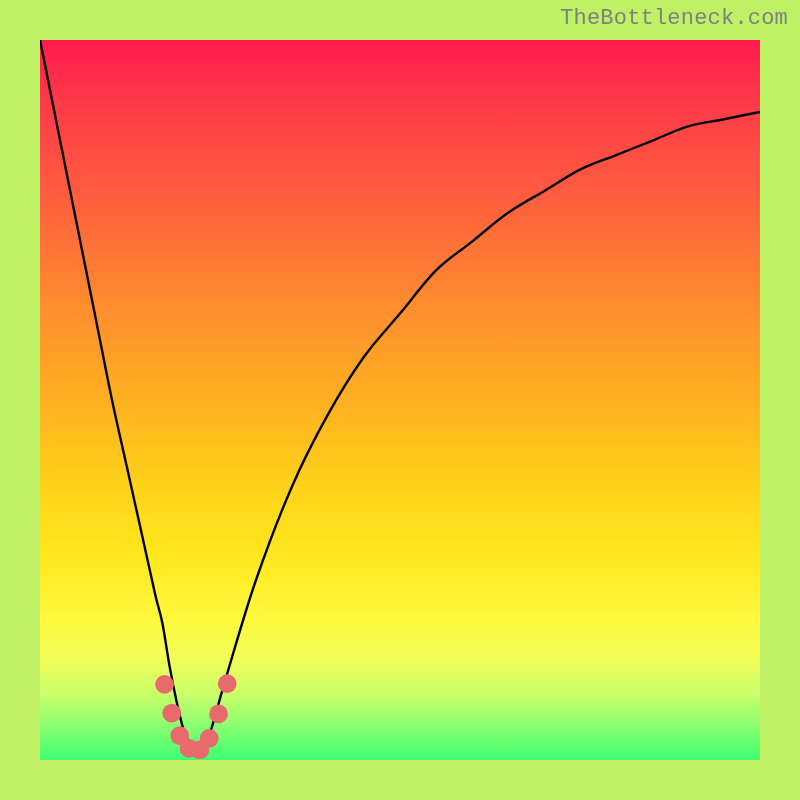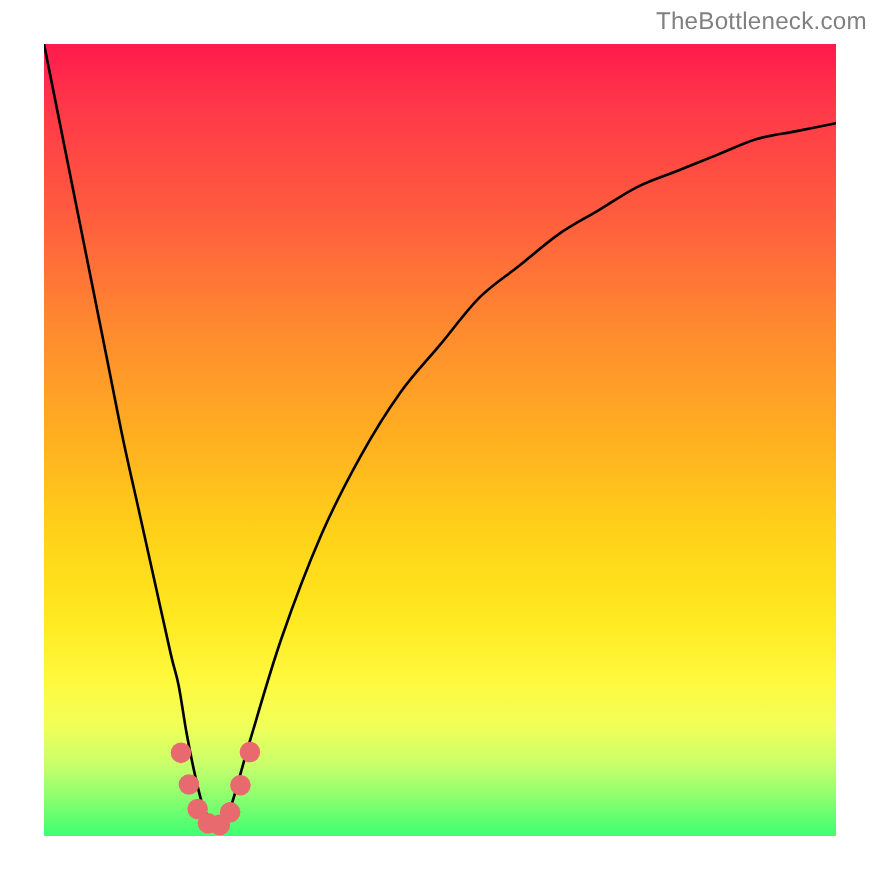--- a/index.html
+++ b/index.html
@@ -10,21 +10,22 @@
     background: #000;
     overflow: hidden;
     font-family: Arial, Helvetica, sans-serif;
   }
   .frame {
     position: absolute;
     top: 0;
     left: 0;
     width: 800px;
     height: 800px;
-    background: #ffffff;
+    background: #bef264;
+    font-family: Liberation Mono, monospace;
   }
   .plot {
     position: absolute;
     left: 40px;
     top: 40px;
     width: 720px;
     height: 720px;
     background: linear-gradient(
       to bottom,
       #ff1a4d 0%,

